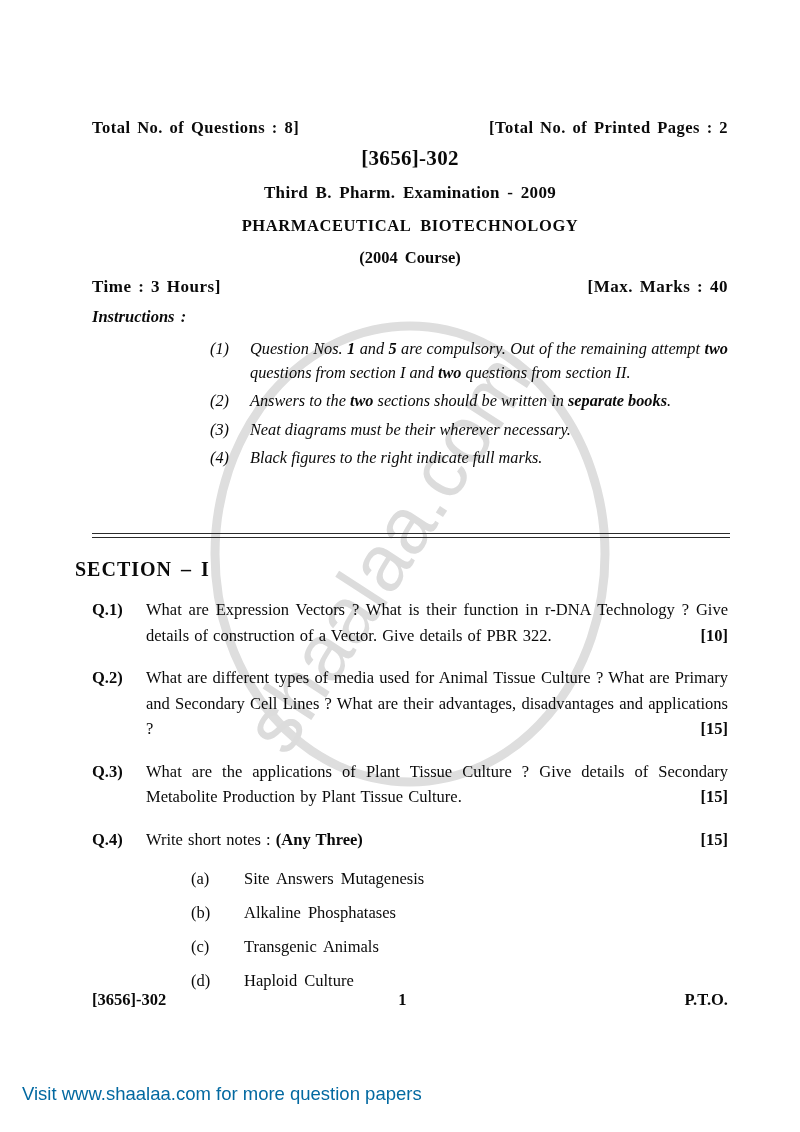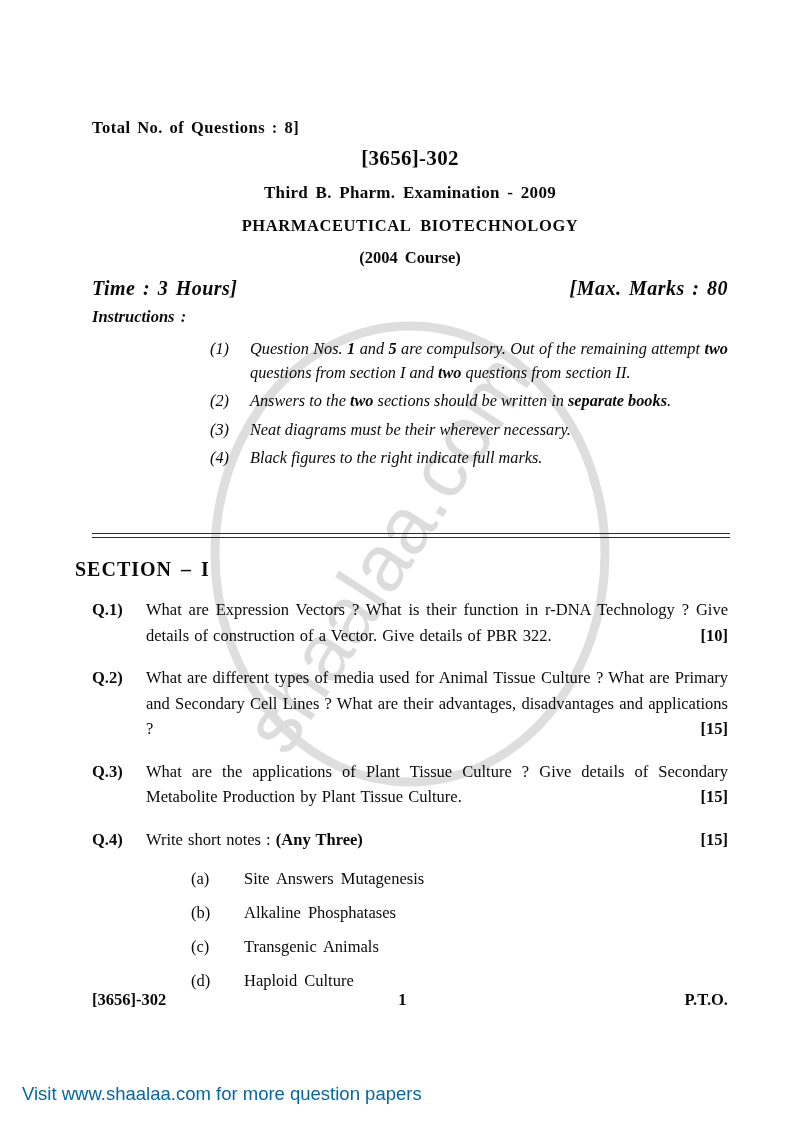--- a/index.html
+++ b/index.html
@@ -90,21 +90,21 @@
     letter-spacing: 0.6px;
   }
   #course-name {
     top: 248px;
     font-weight: bold;
     font-size: 16.5px;
     word-spacing: 3px;
   }
 
   #top-counts { top: 118px; gap: 44px; }
-  #time-marks { top: 277px; font-size: 20px; font-style: italic; }
+  #time-marks { top: 277px; font-size: 17px; }
 
   #instructions-label {
     position: absolute;
     left: 0;
     top: 307px;
     font-style: italic;
     font-weight: bold;
     font-size: 16.5px;
     word-spacing: 2px;
   }
@@ -266,30 +266,31 @@
     <svg viewBox="0 0 410 472" xmlns="http://www.w3.org/2000/svg">
       <ellipse cx="205" cy="236" rx="195" ry="228" fill="none" stroke="#dedede" stroke-width="9"></ellipse>
       <text x="205" y="250" transform="rotate(-57 205 250)" text-anchor="middle" font-family="Liberation Sans, DejaVu Sans, sans-serif" font-size="80" fill="#dcdcdc">shaalaa.com</text>
     </svg>
   </div>
 
   <div id="content">
 
     <div class="hdr-line row-between" id="top-counts">
       <span>Total  No.  of  Questions  :  8]</span>
+      <span>[Total  No.  of  Printed  Pages  :  2</span>
     </div>
 
     <div class="ctr" id="paper-code">[3656]-302</div>
     <div class="ctr" id="exam-name">Third  B. Pharm.  Examination  -  2009</div>
     <div class="ctr" id="subject-name">PHARMACEUTICAL  BIOTECHNOLOGY</div>
     <div class="ctr" id="course-name">(2004  Course)</div>
 
     <div class="hdr-line row-between" id="time-marks">
       <span>Time  :  3  Hours]</span>
-      <span>[Max.  Marks  :  80</span>
+      <span>[Max.  Marks  :  40</span>
     </div>
 
     <div id="instructions-label">Instructions  :</div>
 
     <div id="instructions">
       <div class="instr-item">
         <span class="instr-num">(1)</span>
         <span class="instr-text"><span>Question Nos. </span><b>1</b><span> and </span><b>5</b><span> are compulsory. Out of the remaining attempt </span><b>two</b><span> questions from section I and </span><b>two</b><span> questions from section  II.</span></span>
       </div>
       <div class="instr-item">

